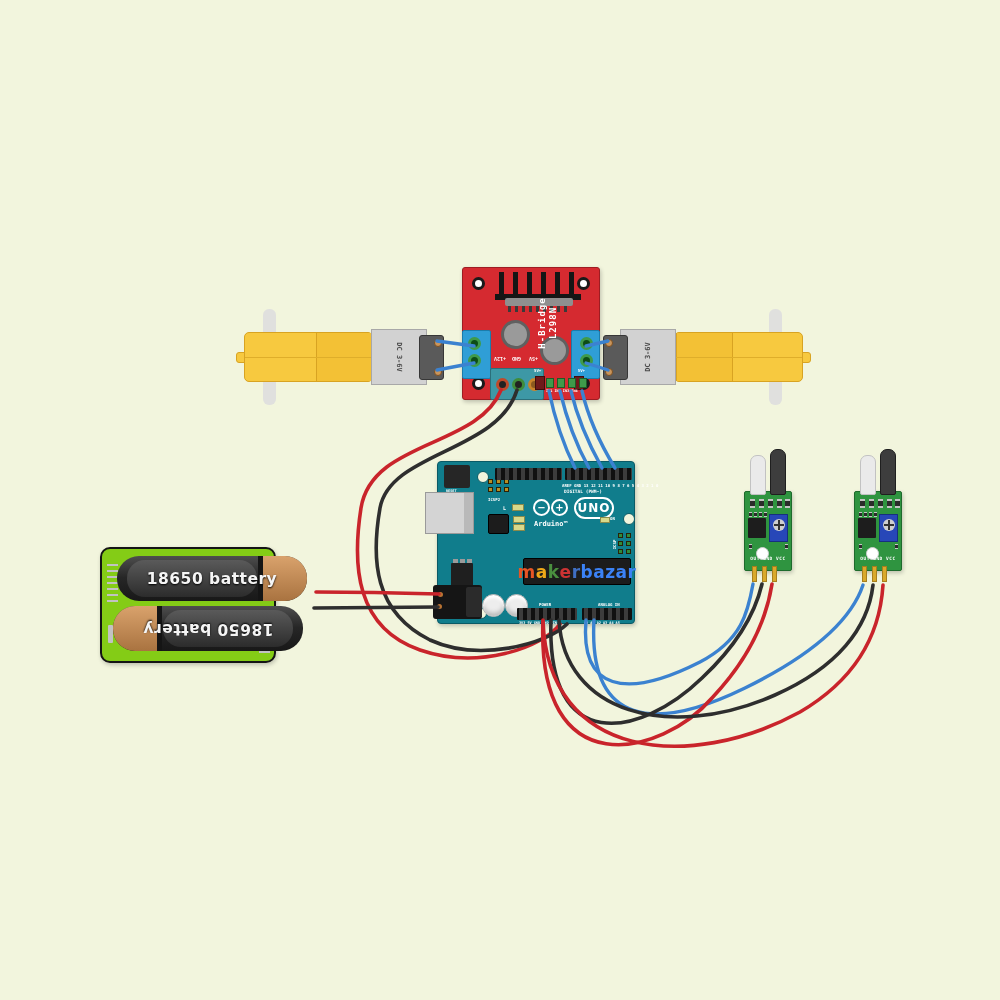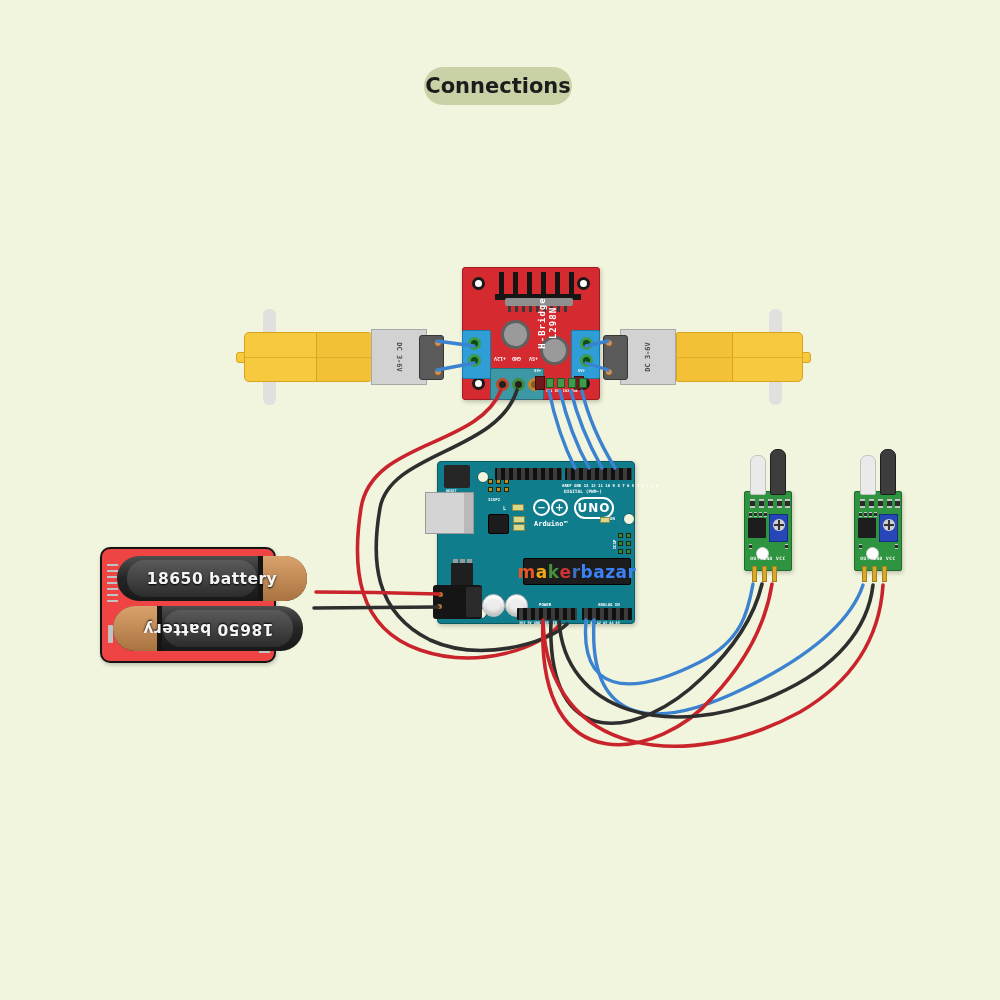--- a/index.html
+++ b/index.html
@@ -67,21 +67,21 @@
   .mb-chip{left:85px;top:96px;width:106px;height:25px;display:flex;align-items:center;justify-content:center;
     font-size:17px;font-weight:800;letter-spacing:.5px;}
   .mb-chip .bz{color:#3b82f6;}
   .cap-sil{position:absolute;width:21px;height:21px;border-radius:50%;background:#ededed;border:1px solid #b5b5b5;box-shadow:inset 0 3px 3px #fff,inset 0 -3px 4px #bbb;}
   .jack{position:absolute;left:-5px;top:123px;width:49px;height:34px;background:#151515;border-radius:3px;}
   .jack i{position:absolute;right:0;top:2px;width:16px;height:30px;background:#2b2b2b;border-radius:2px;}
   .jack b{position:absolute;width:5px;height:5px;border-radius:50%;background:#b87333;}
   .smd3{position:absolute;left:13px;top:101px;width:22px;height:23px;background:#1f1f1f;border-radius:1px;}
   .smd3 i{position:absolute;width:5px;height:4px;background:#9a9a9a;}
   
-  .bhold{left:100px;top:547px;width:176px;height:116px;background:#ef4444;border:2px solid #141414;border-radius:10px;z-index:10;box-sizing:border-box;}
+  .bhold{left:100px;top:547px;width:176px;height:116px;background:#84cc16;border:2px solid #141414;border-radius:10px;z-index:10;box-sizing:border-box;}
   .bat{position:absolute;height:45px;border-radius:22px;background:linear-gradient(180deg,#4e4e4e,#262626 48%,#181818);
     display:flex;align-items:center;justify-content:center;}
   .bat .band{position:absolute;top:4px;bottom:4px;background:linear-gradient(180deg,#5a5a5a,#2c2c2c);border-radius:18px;}
   .bat .cop{position:absolute;top:0;bottom:0;background:linear-gradient(180deg,#d9a26c,#a97340);}
   .bat .ring{position:absolute;top:0;bottom:0;width:5px;background:#151515;}
   .bat span{position:relative;z-index:2;color:#f5f5f5;font-weight:800;font-size:15.5px;text-shadow:0 1px 2px #000;letter-spacing:.5px;}
   .spring{position:absolute;width:11px;background-image:repeating-linear-gradient(180deg,#c2c2c2 0 2px,transparent 2px 6px);}
   .bplate{position:absolute;width:5px;height:18px;background:#c2c2c2;border-radius:1px;}
   
   .ir{position:absolute;top:491px;width:46px;height:78px;background:#2f9440;border:1px solid #1e6b2c;border-radius:2px;z-index:10;}
@@ -97,21 +97,20 @@
   .pot i:after{content:"";position:absolute;left:1px;top:5px;width:10px;height:2px;background:#333;}
   .ir-hole{position:absolute;left:11px;top:55px;width:13px;height:13px;border-radius:50%;background:#fff;border:1px solid #cfcfcf;box-sizing:border-box;}
   .ir-lbl{position:absolute;left:0;top:64px;width:100%;text-align:center;color:#fff;font-size:4.5px;font-weight:bold;font-family:"DejaVu Sans Mono",monospace;letter-spacing:.5px;}
   .ir-pin{position:absolute;top:74px;width:5px;height:16px;background:#d9a92c;border:1px solid #a87f1d;box-sizing:border-box;}
 </style>
 </head>
 <body>
 
 <div class="canvas">
 
-  <div class="abs title-pill">Connections</div>
 
   <div class="abs l298 board-shadow">
     <div class="hole" style="left:9px;top:9px;"></div>
     <div class="hole" style="right:9px;top:9px;"></div>
     <div class="hole" style="left:9px;bottom:9px;"></div>
     <div class="hole" style="right:9px;bottom:9px;"></div>
     <div>
       <div class="fin" style="left:36px;"></div>
         <div class="fin" style="left:50px;"></div>
       <div class="fin" style="left:64px;"></div>

